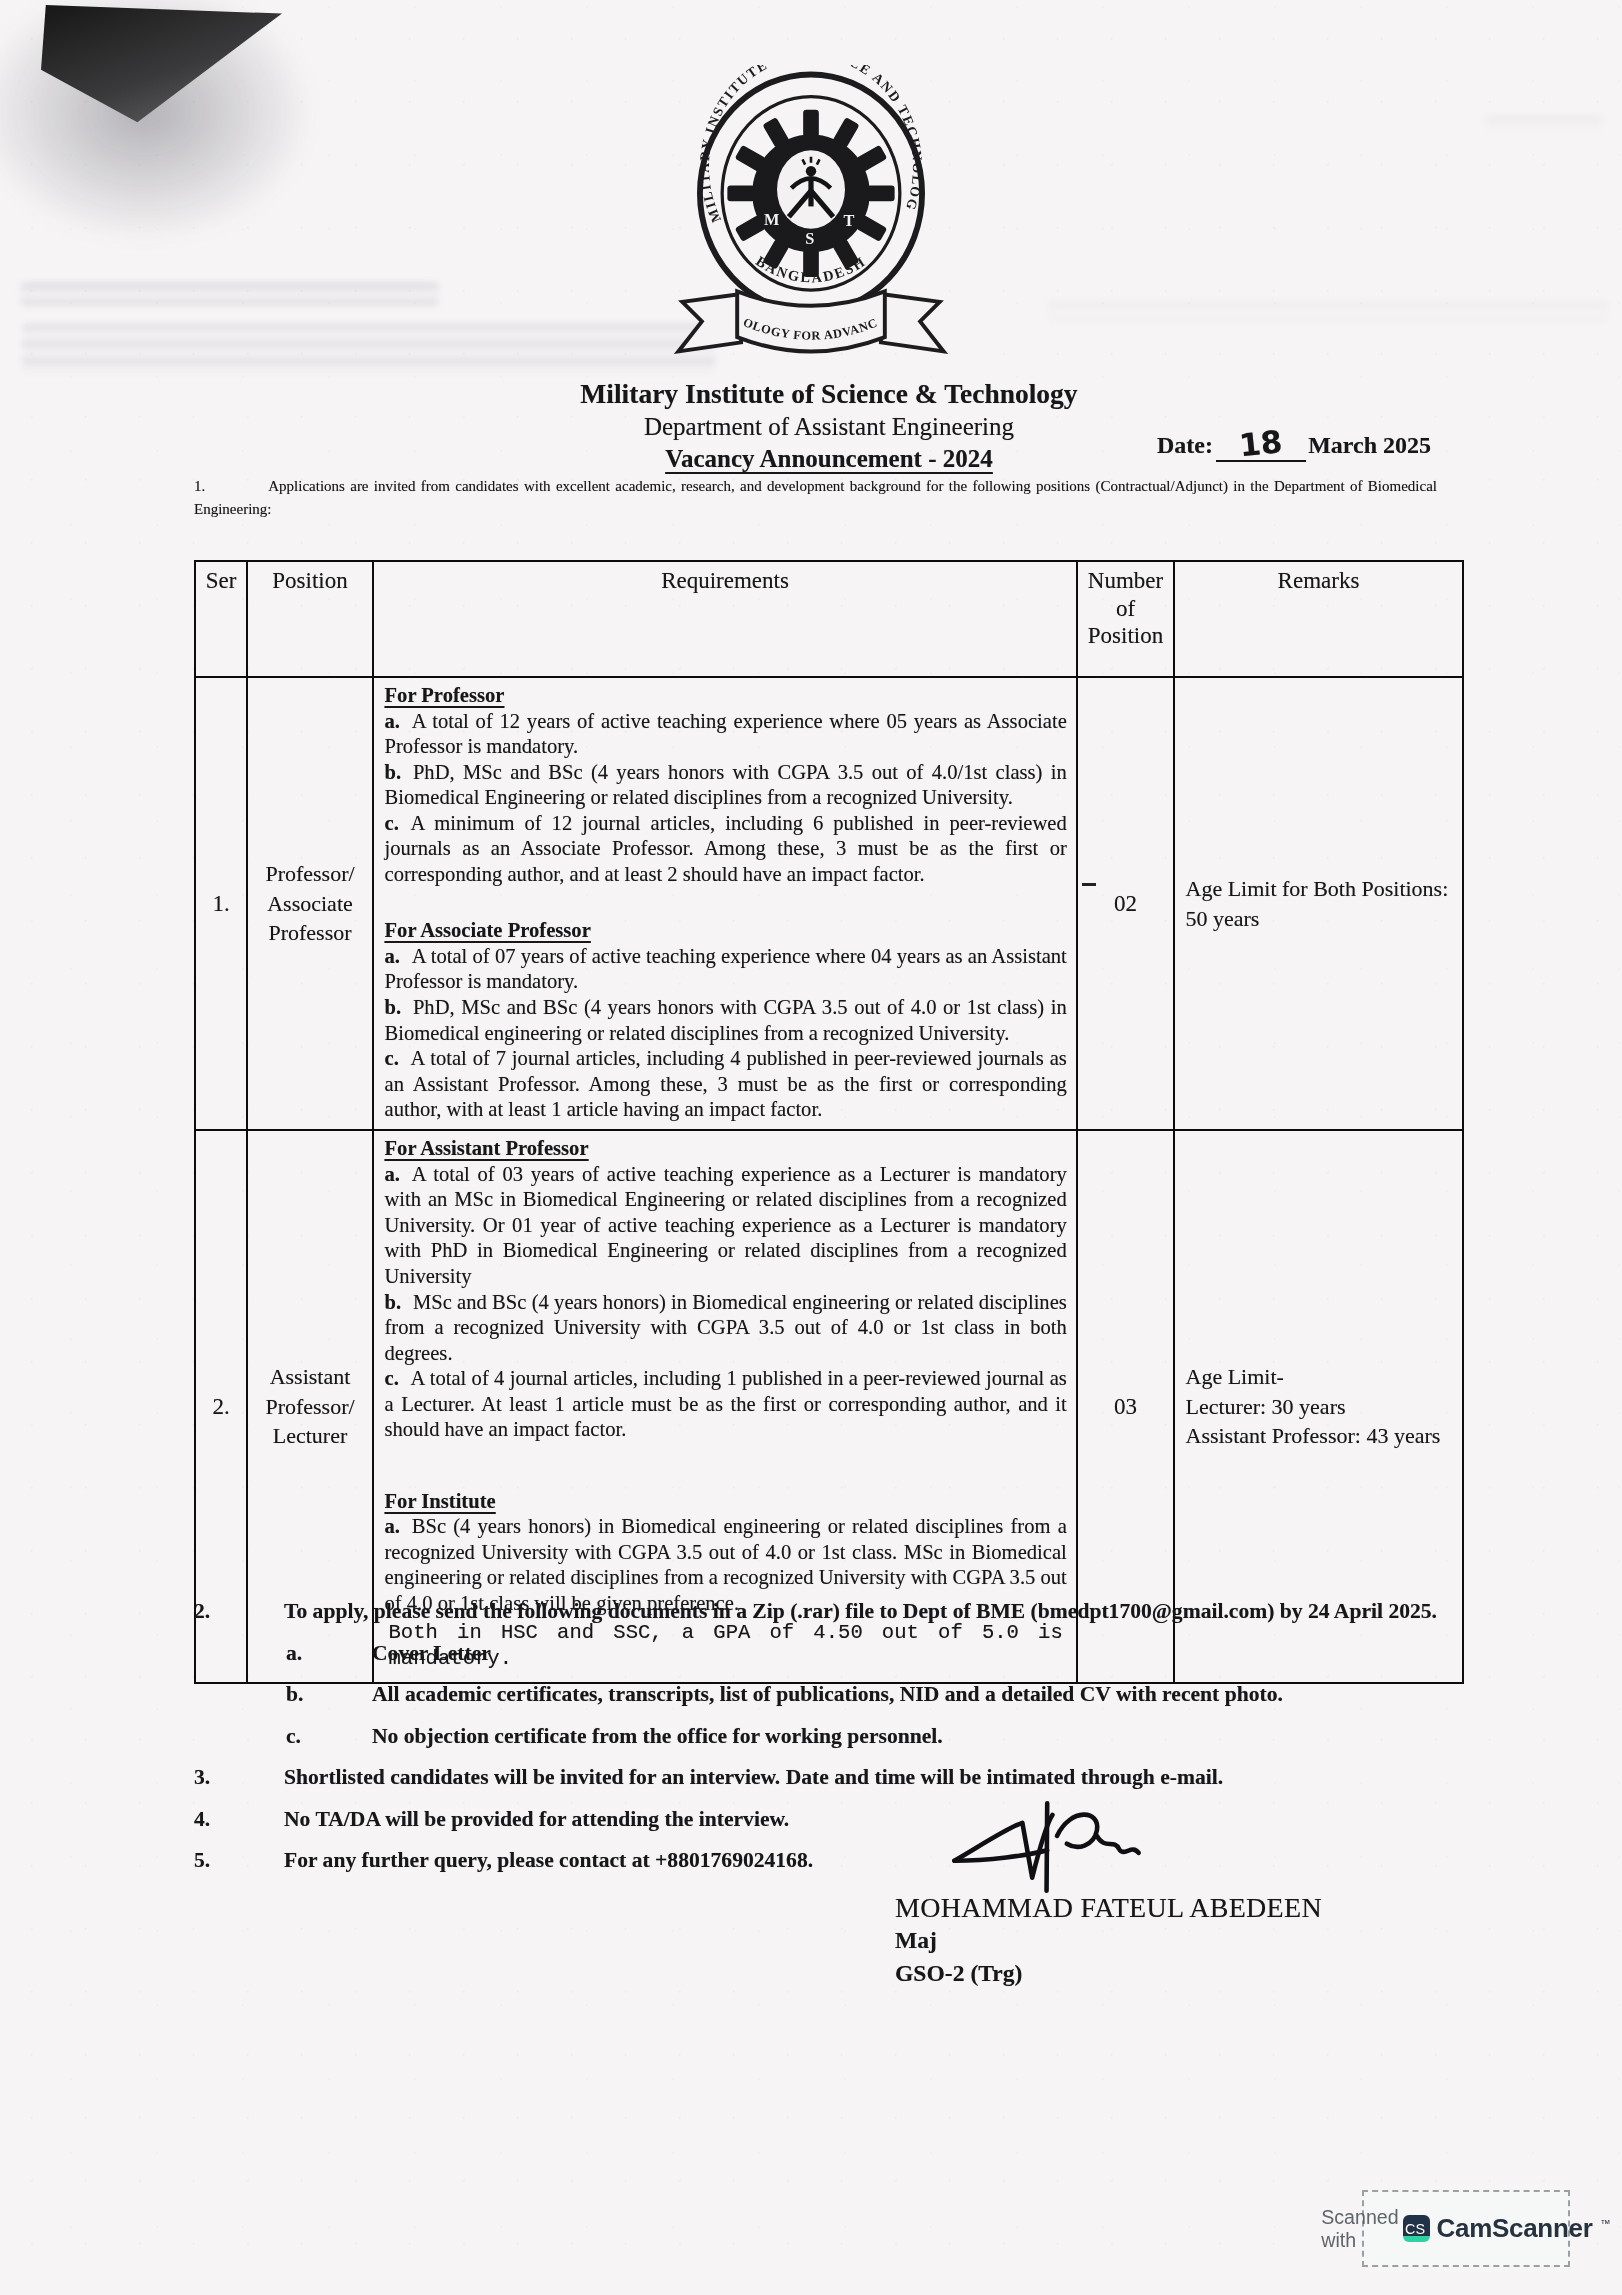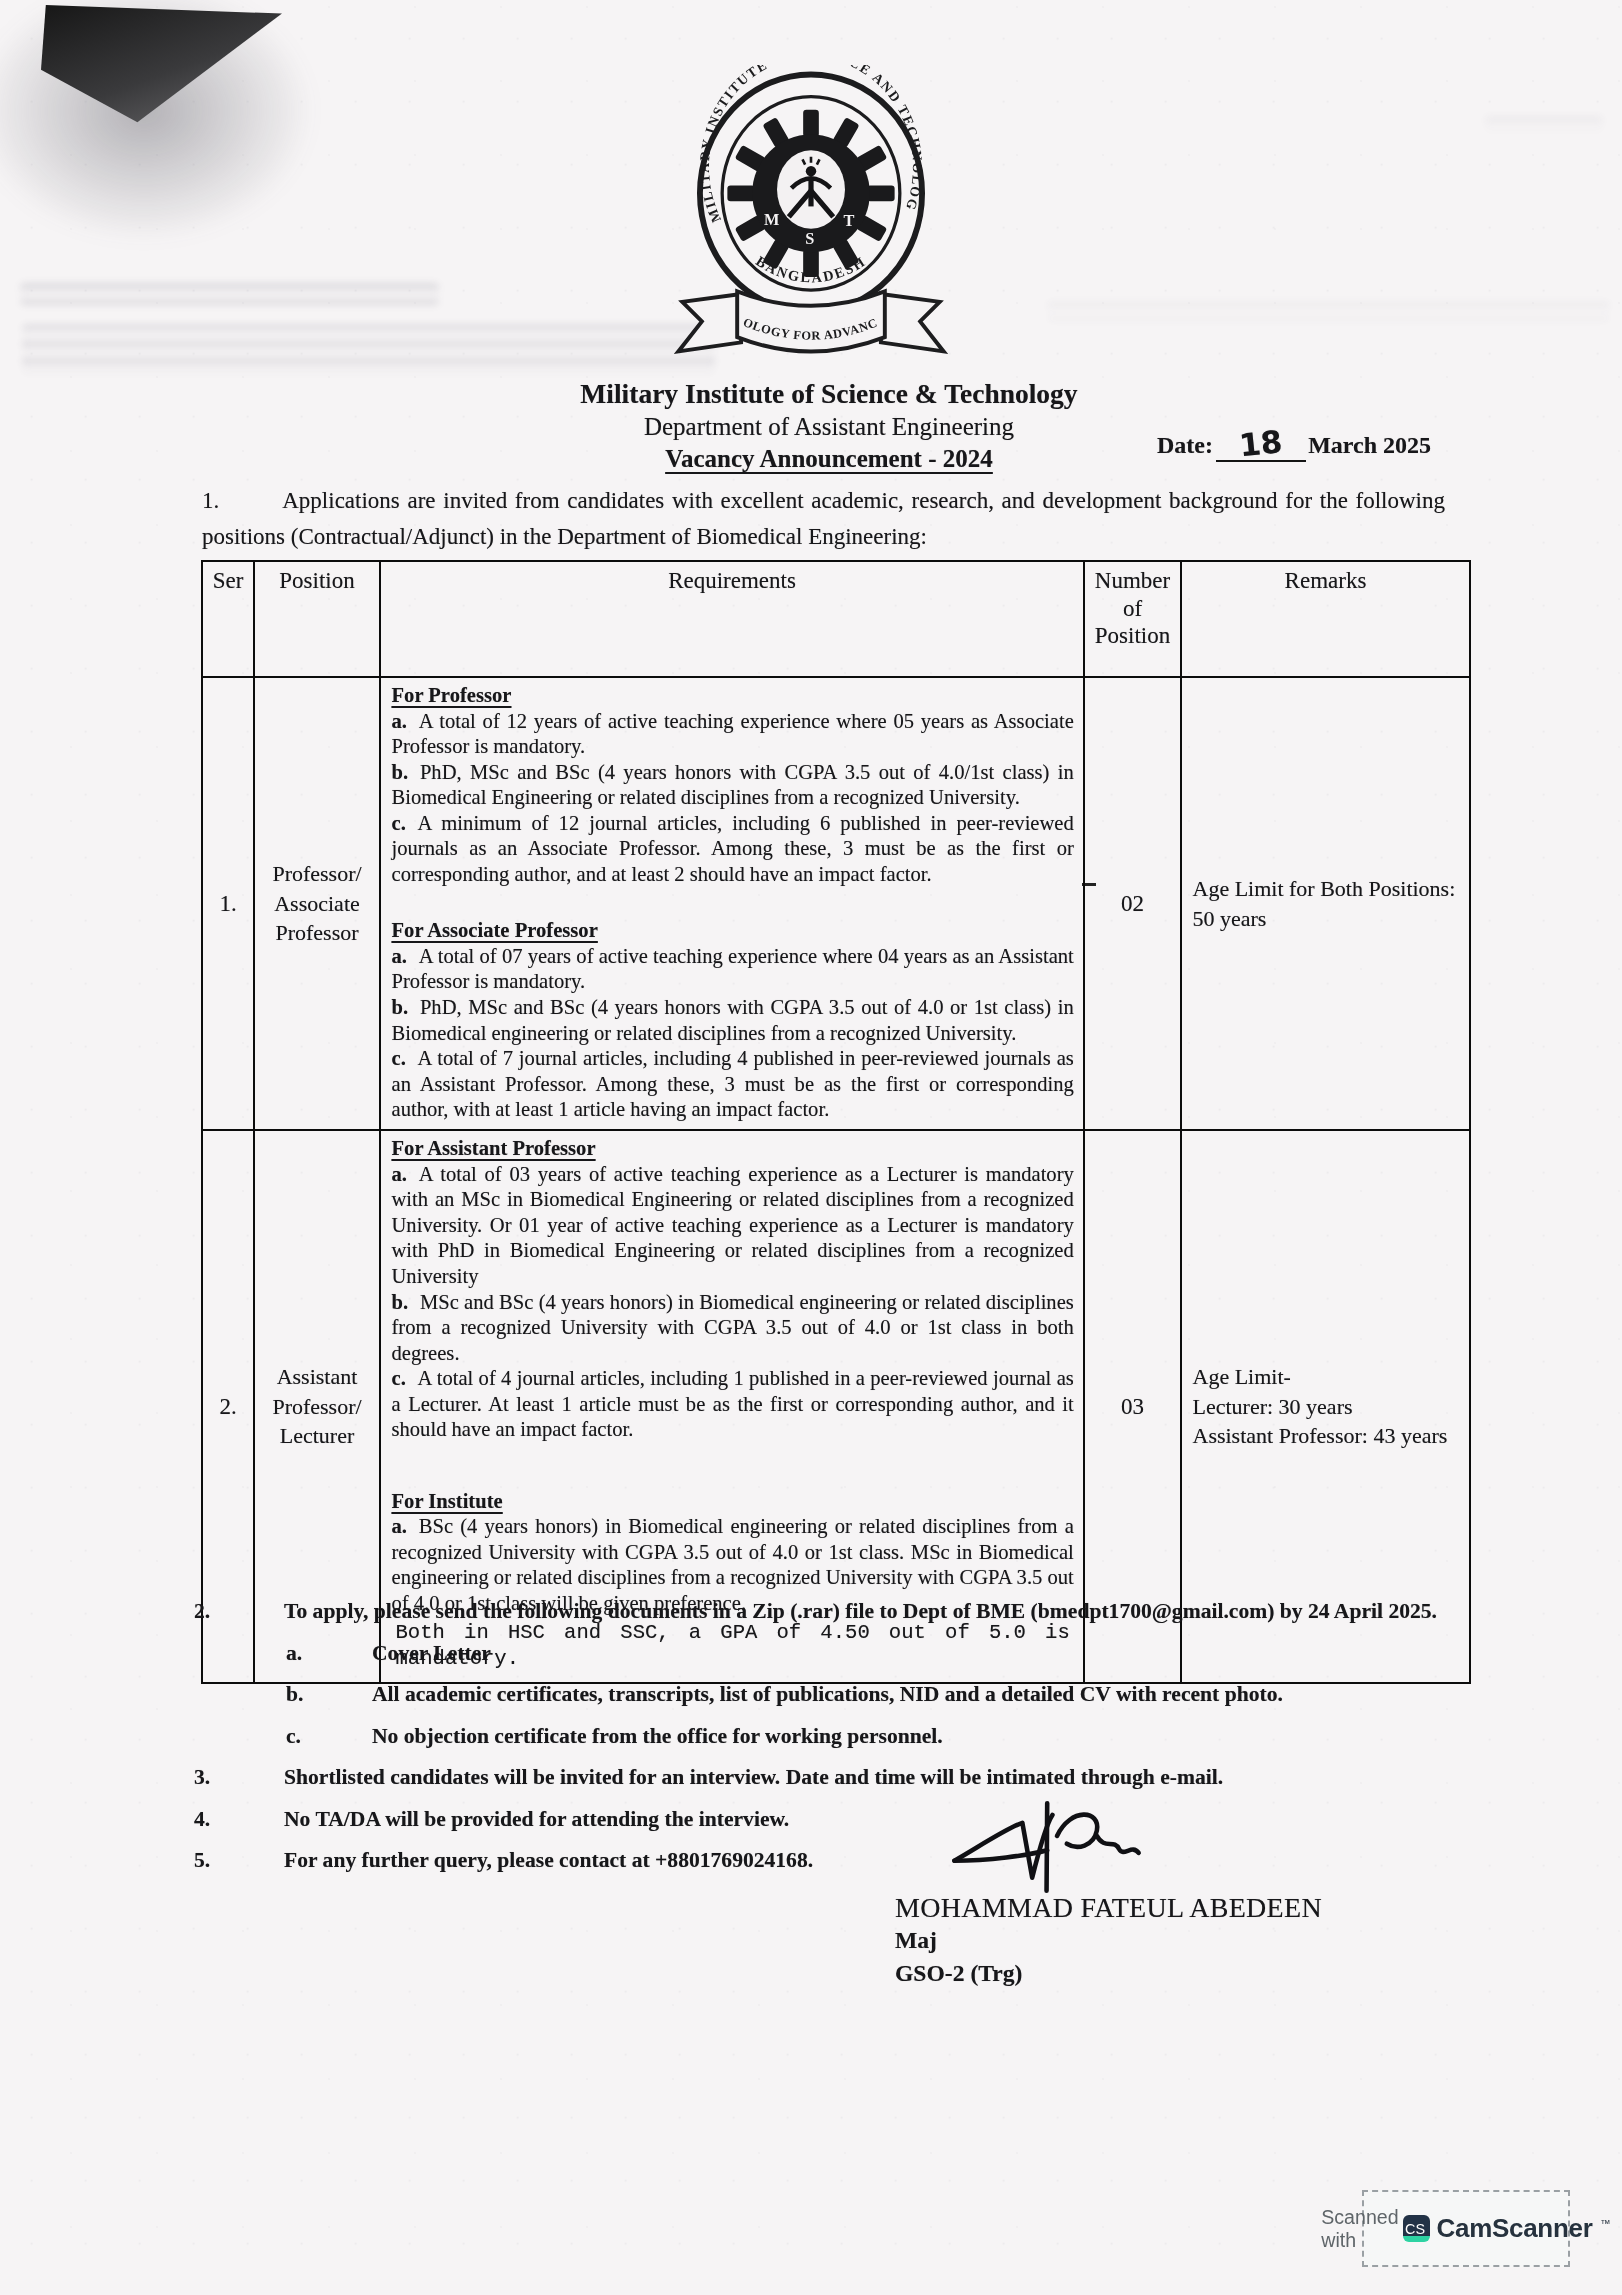--- a/index.html
+++ b/index.html
@@ -50,25 +50,25 @@
   
   .date-line{position:absolute;top:424px;right:191px;font-size:24px;font-weight:bold;}
   .d-hand{display:inline-block;width:90px;text-align:center;border-bottom:2.6px solid #141414;margin:0 2.6px;}
   .d-hand i{
     display:inline-block;font-style:normal;
     font-family:"DejaVu Sans",sans-serif;font-size:31px;font-weight:bold;
     transform:rotate(-6deg) translateY(1.3px);
   }
 
   
-  .intro{position:absolute;top:475px;left:194px;width:1243px;font-size:23px;line-height:1.55;text-align:justify;margin:8px;}
+  .intro{position:absolute;top:475px;left:194px;width:1243px;font-size:15px;line-height:1.55;text-align:justify;margin:0;}
   .itab{display:inline-block;width:63px;}
 
   
-  table.vt{position:absolute;top:560px;left:201px;width:1268px;border-collapse:collapse;table-layout:fixed;}
+  table.vt{position:absolute;top:560px;left:194px;width:1268px;border-collapse:collapse;table-layout:fixed;}
   table.vt col.c-ser{width:52px;} table.vt col.c-pos{width:126px;} table.vt col.c-req{width:704px;}
   table.vt col.c-num{width:97px;} table.vt col.c-rem{width:289px;}
   table.vt th,table.vt td{border:2px solid #0c0c0c;}
   table.vt th{font-size:23px;font-weight:normal;text-align:center;vertical-align:top;padding:5.2px 2.6px 26px 2.6px;line-height:1.2;}
   td.ser{font-size:23px;text-align:center;vertical-align:middle;}
   td.pos{font-size:22px;text-align:center;vertical-align:middle;white-space:pre-line;line-height:1.35;}
   td.num{font-size:23px;text-align:center;vertical-align:middle;}
   td.rem{font-size:22px;text-align:left;vertical-align:middle;padding:6.5px 6.5px 6.5px 10.5px;white-space:pre-line;line-height:1.35;}
   td.req{vertical-align:top;padding:5.2px 9.2px 6.5px 10.5px;font-size:20.6px;line-height:1.24;}
   .sec-h{font-weight:bold;text-decoration:underline;text-decoration-thickness:2px;text-underline-offset:3.9px;}

